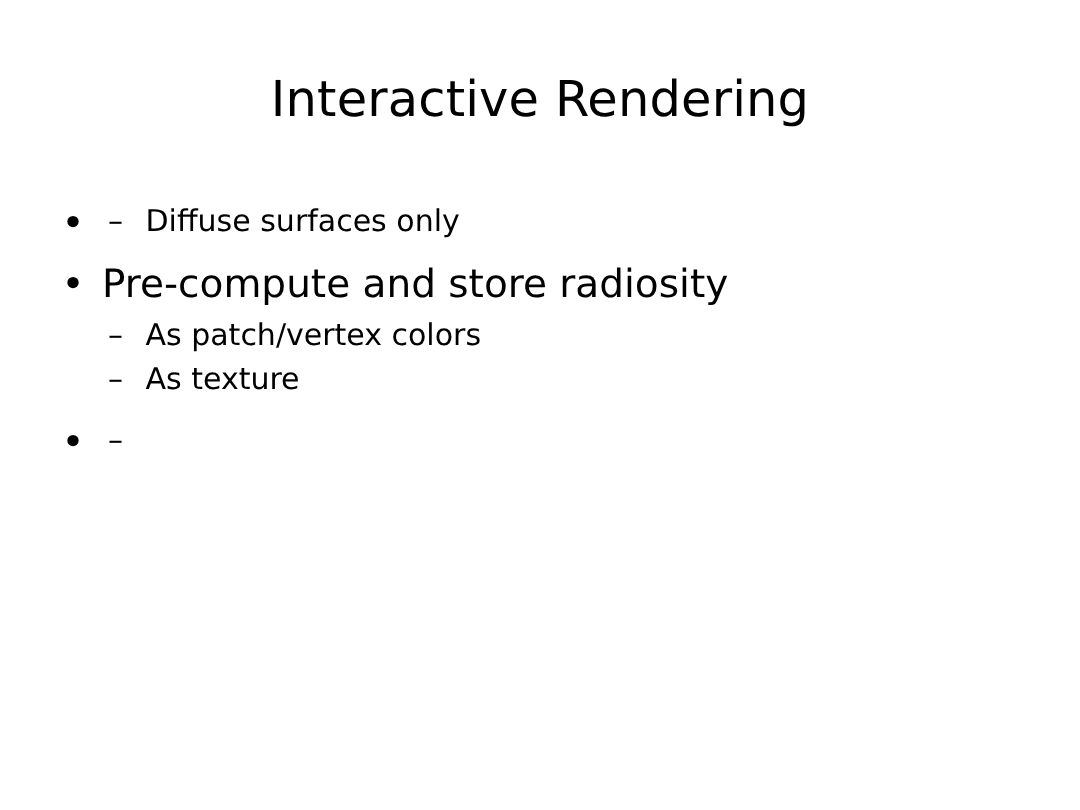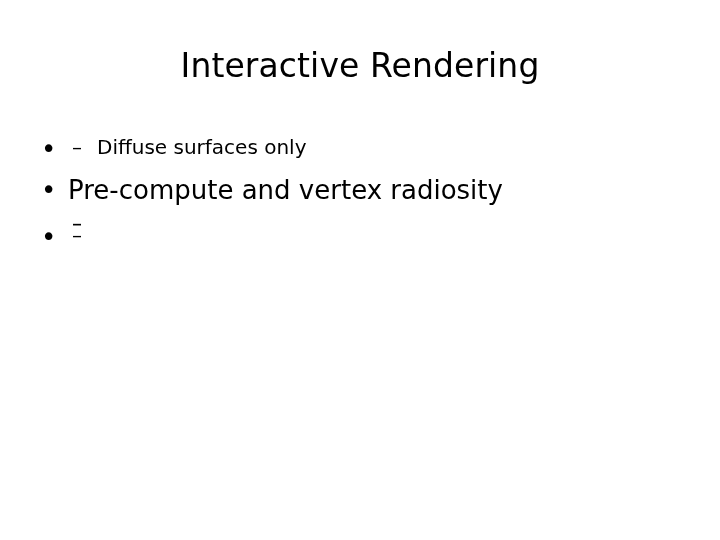--- a/index.html
+++ b/index.html
@@ -101,27 +101,29 @@
         <span class="marker">–</span>
         <span>Diffuse surfaces only</span>
       </div>
     </div>
 
     <div class="gap-after-sub"></div>
 
     <div class="group">
       <div class="bullet-l1">
         <span class="marker">•</span>
-        <span>Pre-compute and vertex radiosity</span>
+        <span>Pre-compute and store radiosity</span>
       </div>
       <div class="bullet-l2">
         <span class="marker">–</span>
+        <span>As patch/vertex colors</span>
       </div>
       <div class="bullet-l2">
         <span class="marker">–</span>
+        <span>As texture</span>
       </div>
     </div>
 
     <div class="gap-after-sub-small"></div>
 
     <div class="group">
       <div class="bullet-l1">
         <span class="marker">•</span>
       </div>
       <div class="bullet-l2">

